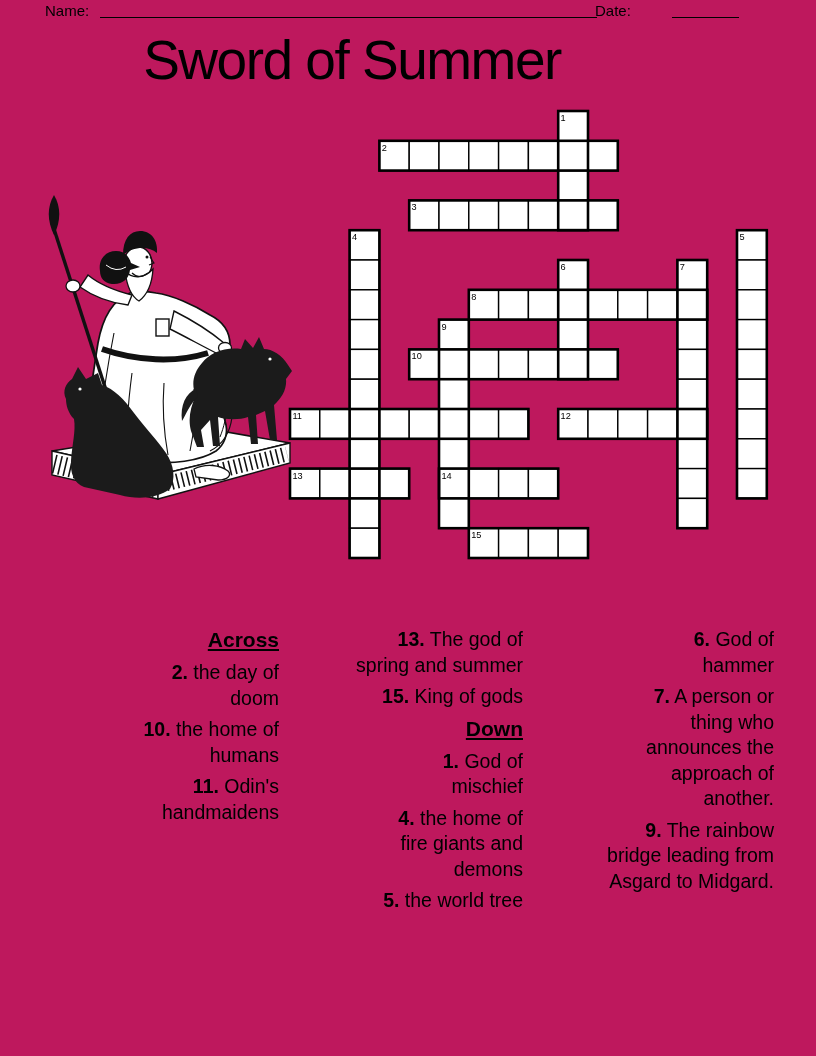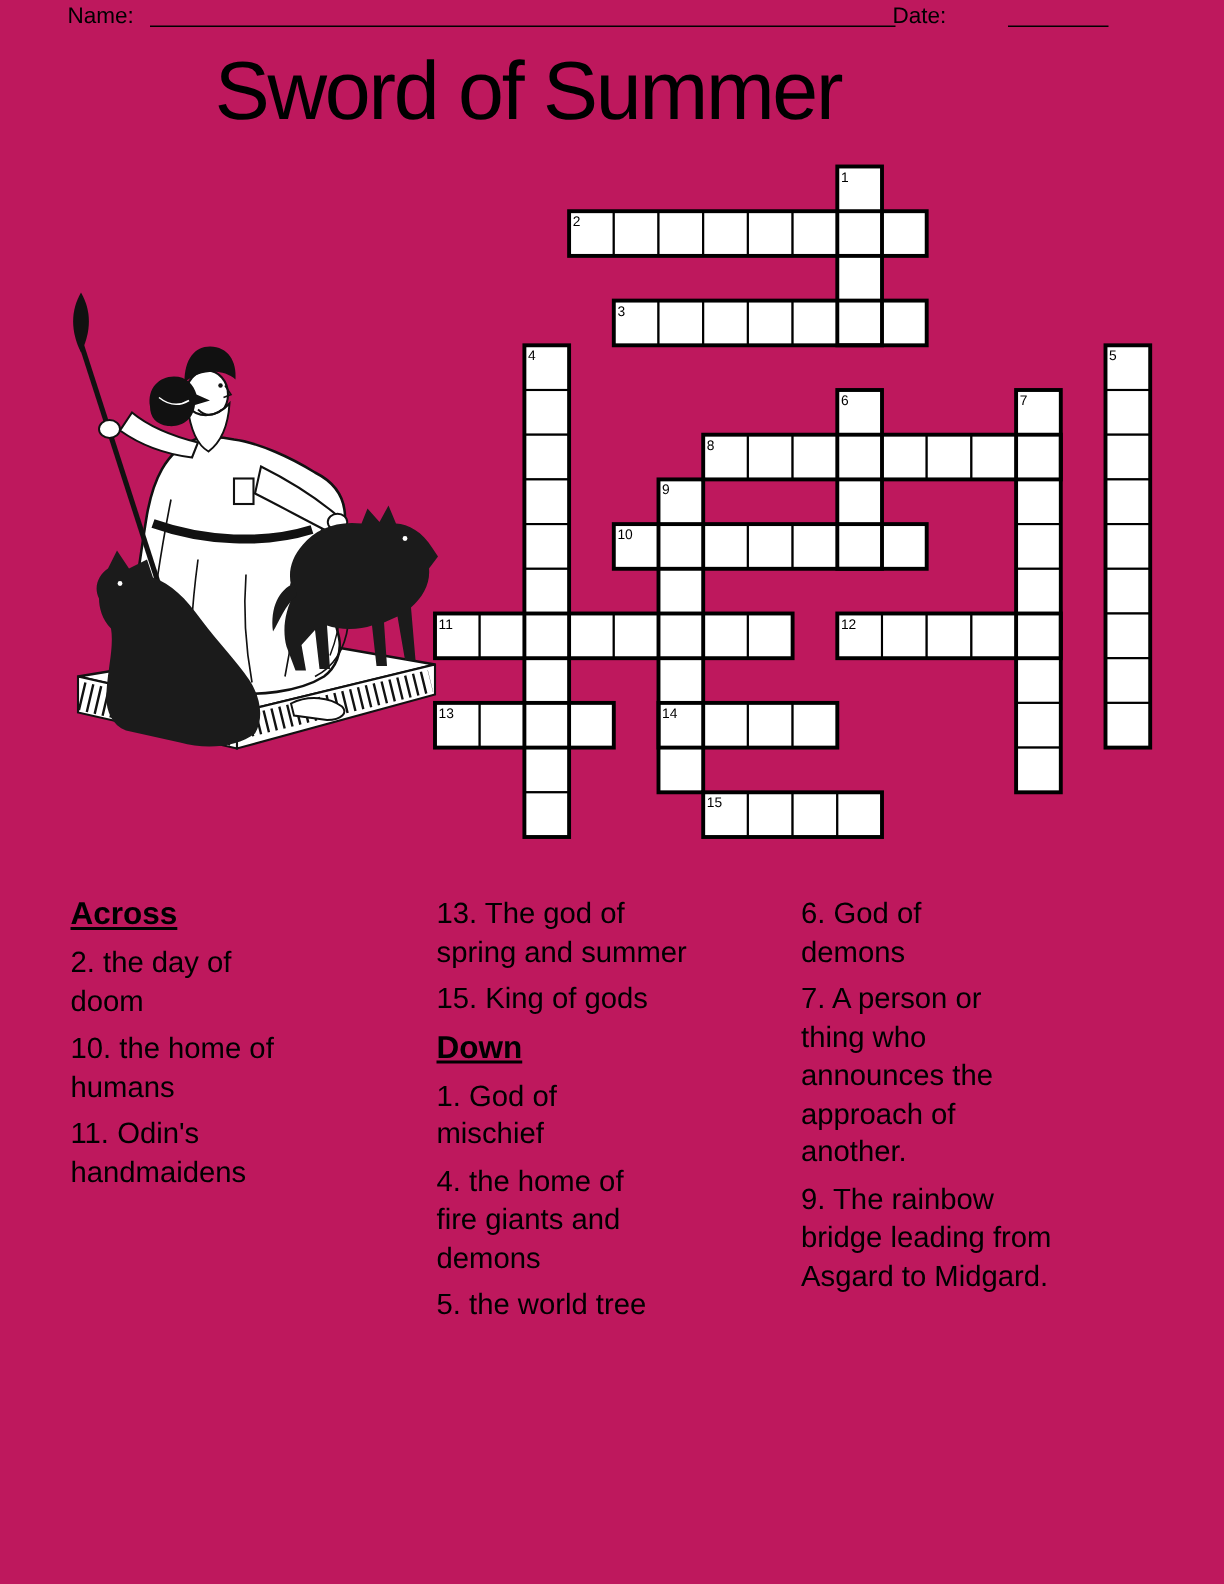--- a/index.html
+++ b/index.html
@@ -14,27 +14,27 @@
   .date-blank{left:672px;width:67px;}
 
   .title{position:absolute;top:28px;left:0;width:704px;margin:0;text-align:center;
          font-size:55px;font-weight:400;letter-spacing:-1.5px;color:#000;}
 
   .illus{position:absolute;left:44px;top:193px;width:248px;height:312px;}
 
   .grid{position:absolute;left:284px;top:105px;}
   .cell-num{font-family:"Liberation Sans",sans-serif;font-size:9.2px;fill:#000;}
 
-  .clue-col{position:absolute;top:597px;}
+  .clue-col{position:absolute;top:627px;text-align:right;}
   #clue-col-0{left:47px;width:232px;}
   #clue-col-1{left:291px;width:232px;}
   #clue-col-2{left:534px;width:240px;}
   .clue-header{font-size:21px;font-weight:bold;text-decoration:underline;margin:0 0 7px 0;line-height:26px;}
   .clue{font-size:19.5px;line-height:25.5px;margin:0 0 6px 0;white-space:pre-line;}
-  .clue .num{font-weight:normal;}
+  .clue .num{font-weight:bold;}
 </style>
 <title>Sword of Summer</title></head>
 <body>
 
 <div class="sheet">
 
   <span class="hdr name-label">Name:</span>
   <span class="blank name-blank"></span>
   <span class="hdr date-label">Date:</span>
   <span class="blank date-blank"></span>
@@ -255,21 +255,21 @@
       <div class="clue-header">Down</div>
       <div class="clue"><span class="num">1.</span><span> God of
 mischief</span></div>
       <div class="clue"><span class="num">4.</span><span> the home of
 fire giants and
 demons</span></div>
       <div class="clue"><span class="num">5.</span><span> the world tree</span></div>
     </div>
   <div class="clue-col" id="clue-col-2">
       <div class="clue"><span class="num">6.</span><span> God of
-demons</span></div>
+hammer</span></div>
       <div class="clue"><span class="num">7.</span><span> A person or
 thing who
 announces the
 approach of
 another.</span></div>
       <div class="clue"><span class="num">9.</span><span> The rainbow
 bridge leading from
 Asgard to Midgard.</span></div>
     </div>
 

